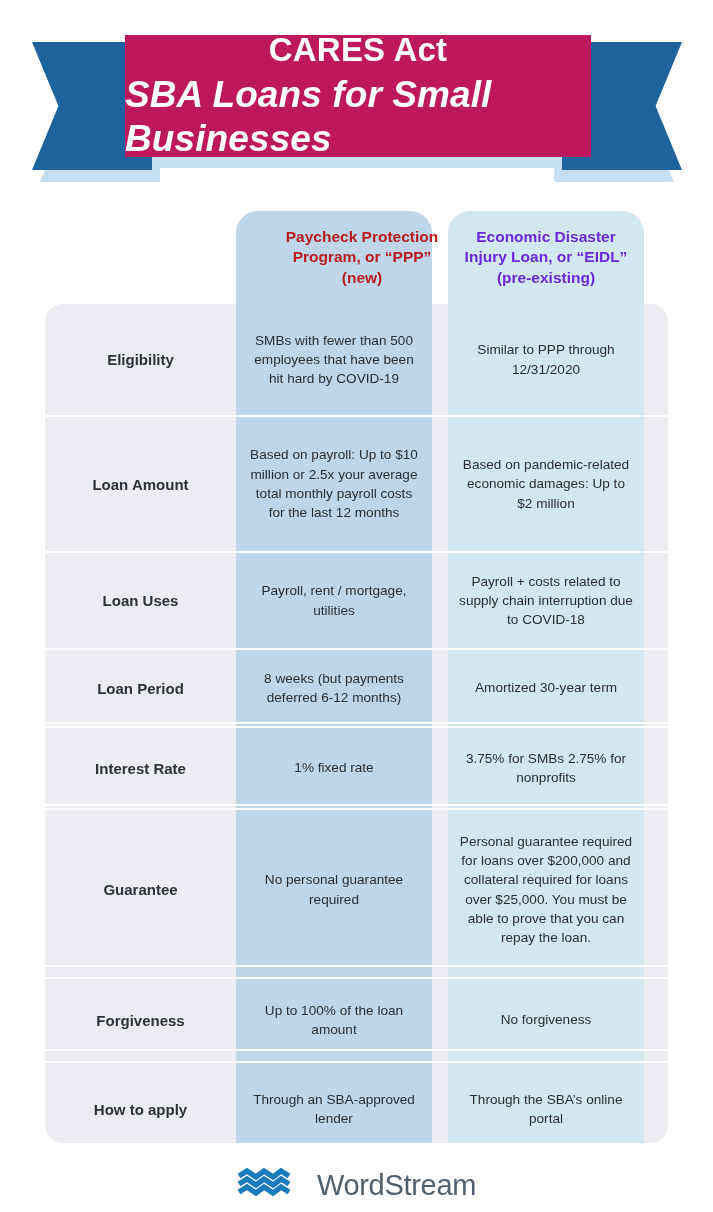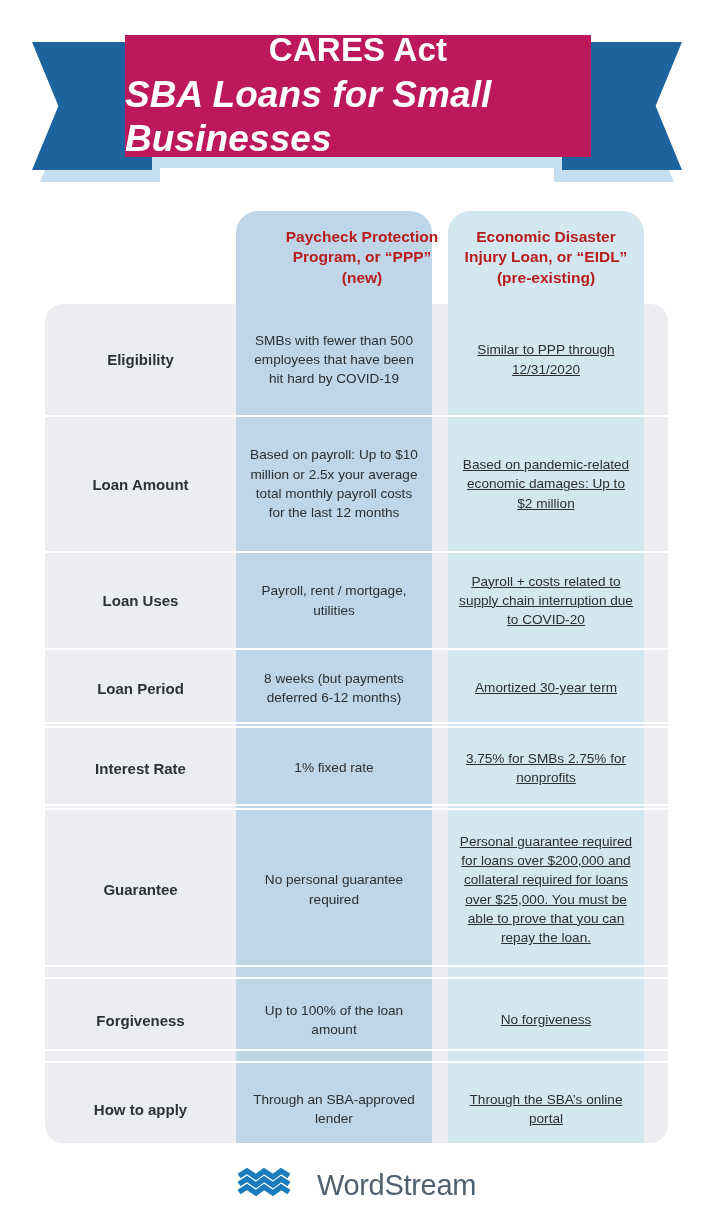--- a/index.html
+++ b/index.html
@@ -132,21 +132,21 @@
     display: flex;
     align-items: center;
     justify-content: center;
     text-align: center;
     font-size: 15.5px;
     font-weight: bold;
     line-height: 1.32;
     padding: 0 8px;
   }
   .head-cell-1 { position: absolute; left: 232px; top: 11px; height: 93px; color: #b91c1c; margin-left: 32px; }
-  .head-cell-2 { position: absolute; left: 448px; top: 11px; height: 93px; color: #b91c1c; }
+  .head-cell-2 { position: absolute; left: 448px; top: 11px; height: 93px; color: #6d28d9; }
 
   .row {
     position: relative;
     display: flex;
     align-items: stretch;
     border-top: 2px solid #ffffff;
   }
   .row:first-of-type { border-top: none; }
 
   .cell-label {
@@ -170,21 +170,21 @@
     display: flex;
     align-items: center;
     justify-content: center;
     text-align: center;
     font-size: 13.6px;
     line-height: 1.42;
     color: #2b2f31;
     padding: 0 10px;
   }
   .cell-c1 { left: 236px; }
-  .cell-c2 { left: 448px; text-decoration: underline; }
+  .cell-c2 { left: 448px; }
 
   .sep-line {
     position: absolute;
     left: 45px;
     width: 623px;
     height: 2px;
     background: #ffffff;
     z-index: 3;
   }
 
@@ -250,21 +250,21 @@
           <div class="cell-v cell-c2">Similar to PPP through 12/31/2020</div>
         </div>
         <div class="row" style="height: 136px;">
           <div class="cell-label">Loan Amount</div>
           <div class="cell-v cell-c1">Based on payroll: Up to $10 million or 2.5x your average total monthly payroll costs for the last 12 months</div>
           <div class="cell-v cell-c2">Based on pandemic-related economic damages: Up to $2 million</div>
         </div>
         <div class="row" style="height: 97px;">
           <div class="cell-label">Loan Uses</div>
           <div class="cell-v cell-c1">Payroll, rent / mortgage, utilities</div>
-          <div class="cell-v cell-c2">Payroll + costs related to supply chain interruption due to COVID-20</div>
+          <div class="cell-v cell-c2">Payroll + costs related to supply chain interruption due to COVID-18</div>
         </div>
         <div class="row" style="height: 78px;">
           <div class="cell-label">Loan Period</div>
           <div class="cell-v cell-c1">8 weeks (but payments deferred 6-12 months)</div>
           <div class="cell-v cell-c2">Amortized 30-year term</div>
         </div>
         <div class="row" style="height: 82px;">
           <div class="cell-label">Interest Rate</div>
           <div class="cell-v cell-c1">1% fixed rate</div>
           <div class="cell-v cell-c2">3.75% for SMBs 2.75% for nonprofits</div>

